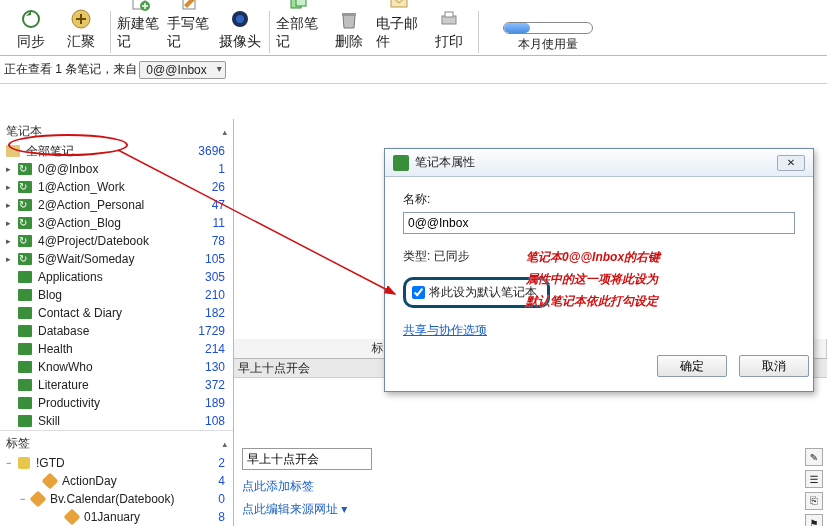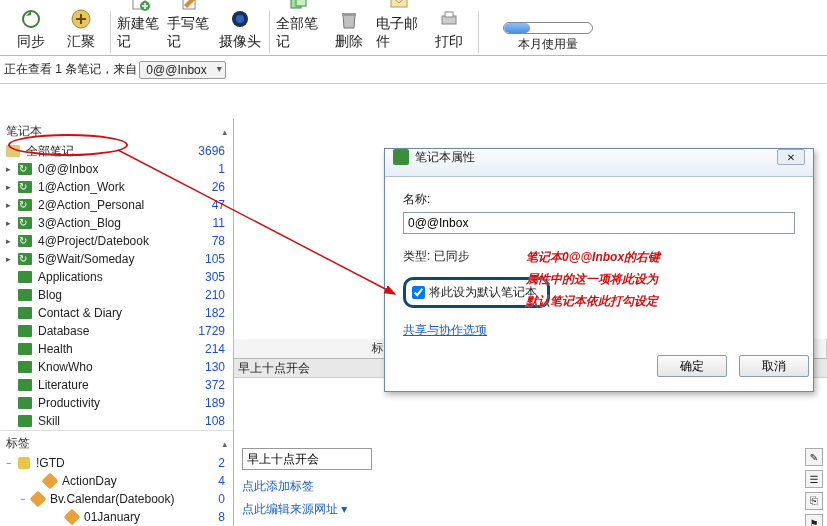--- a/index.html
+++ b/index.html
@@ -51,21 +51,21 @@
 
 .note-area { flex: 1; border-top: 1px solid #ccc; padding: 8px; position: relative; }
 .note-tools { position: absolute; right: 2px; top: 70px; width: 20px; display: flex; flex-direction: column; gap: 4px; }
 .note-tools div { width: 18px; height: 18px; border: 1px solid #aaa; background: #f4f4f4; cursor: pointer; font-size: 10px; display: flex; align-items: center; justify-content: center; }
 .note-title-input { width: 130px; border: 1px solid #999; padding: 3px 4px; font-size: 12px; margin-top: 62px; }
 .note-link { color: #1b5fc0; font-size: 12px; display: block; margin-top: 8px; cursor: pointer; }
 .note-link2 { margin-top: 6px; }
 
 
 .dialog { position: absolute; left: 384px; top: 148px; width: 430px; background: #fff; border: 1px solid #6f8aa8; box-shadow: 2px 3px 6px rgba(0,0,0,.3); }
-.dlg-title { height: 28px; background: linear-gradient(#fdfdfd,#e6eef7); display: flex; padding: 0 8px; border-bottom: 1px solid #b3c3d4; }
+.dlg-title { height: 28px; background: linear-gradient(#fdfdfd,#e6eef7); display: flex; align-items: center; padding: 0 8px; border-bottom: 1px solid #b3c3d4; }
 .dlg-title .ic { width: 16px; height: 16px; background: #3a8f3a; border-radius: 2px; margin-right: 6px; }
 .dlg-title .ttl { flex: 1; font-size: 12px; }
 .dlg-close { width: 28px; height: 16px; border: 1px solid #a0aaba; background: #e8eef6; font-size: 10px; display: flex; align-items: center; justify-content: center; cursor: pointer; border-radius: 2px; }
 .dlg-body { padding: 14px 18px 6px; }
 .dlg-label { font-size: 12px; margin-bottom: 4px; display: block; }
 .dlg-input { width: 100%; border: 1px solid #8a9bb0; padding: 3px 4px; font-size: 12px; margin-bottom: 14px; }
 .dlg-type { font-size: 12px; margin-bottom: 12px; }
 .dlg-check-wrap { border: 3px solid #0c4a6e; border-radius: 10px; padding: 4px 10px 4px 6px; display: inline-flex; align-items: center; gap: 4px; font-size: 12px; margin-bottom: 10px; }
 .dlg-check-wrap input { width: 13px; height: 13px; }
 .dlg-share { color: #1b5fc0; font-size: 12px; text-decoration: underline; cursor: pointer; display: inline-block; margin-top: 4px; }

